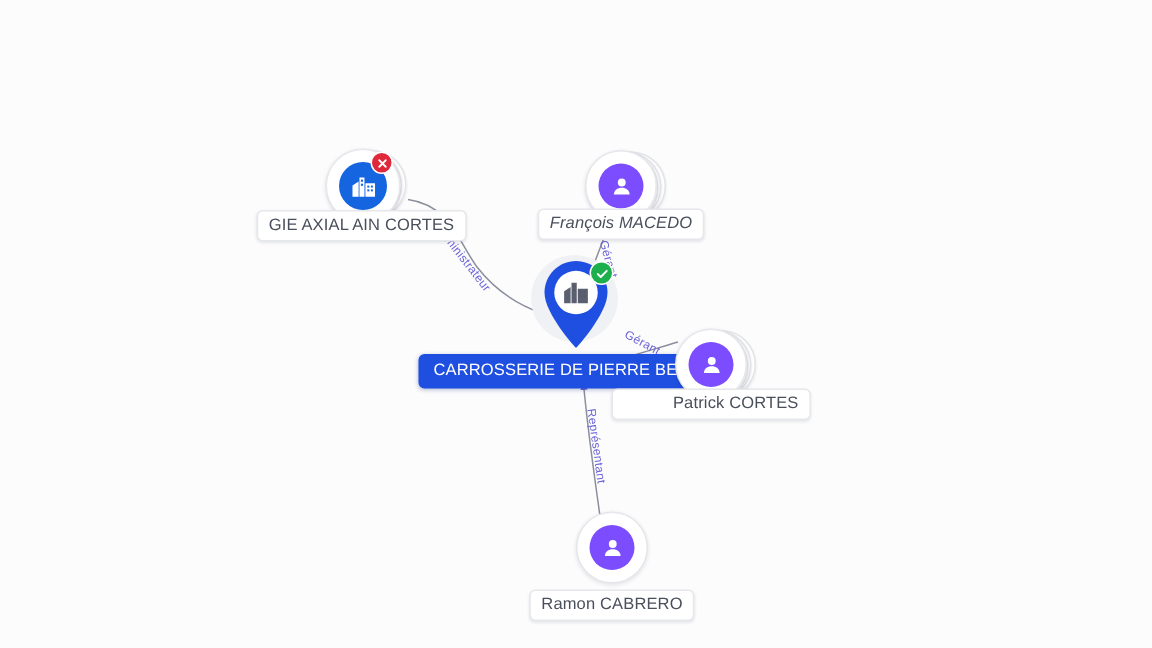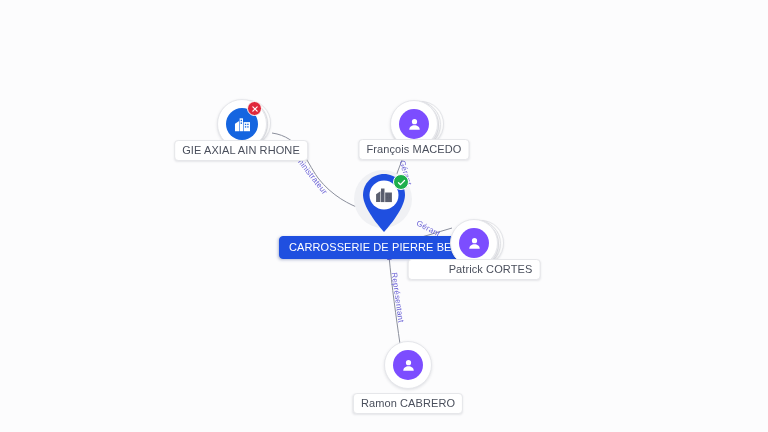--- a/index.html
+++ b/index.html
@@ -210,39 +210,39 @@
               <rect x="9.6" y="9.4" width="1.8" height="1.8" fill="#1565E0"></rect>
             </svg>
           </div>
         </div>
         <div class="status-badge" style="left: 6px; top: -22px; background: rgb(224, 40, 60);">
           <svg width="8" height="8" viewBox="0 0 24 24" aria-hidden="true">
             <path d="M5.5 5.5l13 13M18.5 5.5l-13 13" fill="none" stroke="#fff" stroke-width="3.6" stroke-linecap="round"></path>
           </svg>
         </div>
       </div>
-      <div class="node-label" style="left: 241px; top: 140px; color: rgb(74, 79, 92);">GIE AXIAL AIN RHONE</div>
+      <div class="node-label" style="left: 241px; top: 140px; color: rgb(74, 79, 92);">GIE AXIAL AIN CORTES</div>
       <div class="node" style="left: 414px; top: 124px;">
         <div class="person-stack">
           <div class="stack-card c3"></div>
           <div class="stack-card c2"></div>
           <div class="stack-card c1"></div>
         </div>
         <div class="person-stack">
           <div class="avatar-ring">
             <div class="avatar-circle" style="background:#7C4DFF">
               <svg width="17" height="17" viewBox="0 0 24 24" aria-hidden="true">
                 <circle cx="12" cy="8" r="3.7" fill="#fff"></circle>
                 <path d="M4.6 19.4c0-4.1 3.4-6.4 7.4-6.4s7.4 2.3 7.4 6.4z" fill="#fff"></path>
               </svg>
             </div>
           </div>
         </div>
       </div>
-      <div class="node-label" style="left: 414px; top: 139px; color: rgb(74, 79, 92);">François MACEDO</div>
+      <div class="node-label" style="left: 414px; top: 139px; color: rgb(74, 79, 92); font-style: italic;">François MACEDO</div>
       <div class="node" style="left: 384px; top: 214px;">
         <div class="pin-wrap">
           <div class="pin-halo"></div>
           <svg class="pin-shape" width="52" height="62" viewBox="0 0 52 62">
             <path d="M26 2C14.4 2 5 11.4 5 23c0 14.5 21 37 21 37s21-22.5 21-37C47 11.4 37.6 2 26 2z" fill="#1F4FE0"></path>
             <circle cx="26" cy="23" r="14.5" fill="#ffffff"></circle>
           </svg>
           <div style="position: absolute; left: 16px; top: 13px; width: 20px; height: 20px;"><svg width="20" height="20" viewBox="0 0 24 24" aria-hidden="true">
               <path d="M2.5 20.5V11l5.2-3.4V20.5z" fill="#5b6070"></path>
               <path d="M8.4 20.5V4.2h4.2v16.3z" fill="#5b6070"></path>

